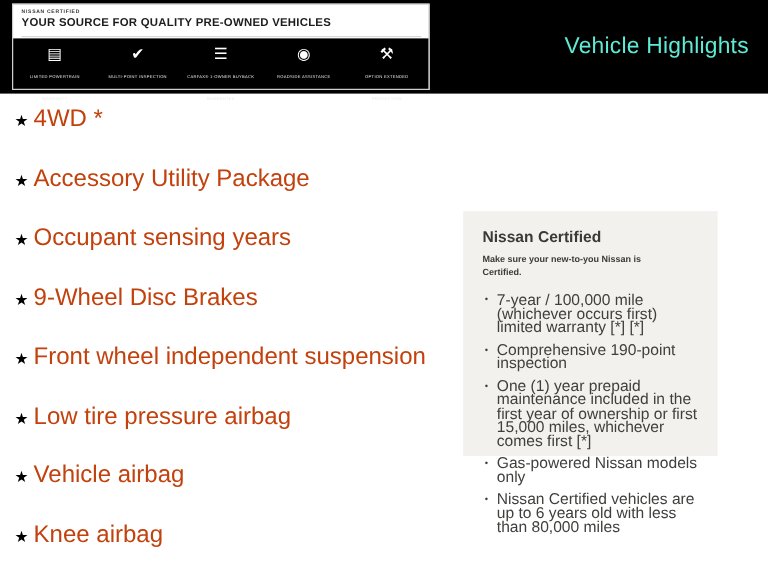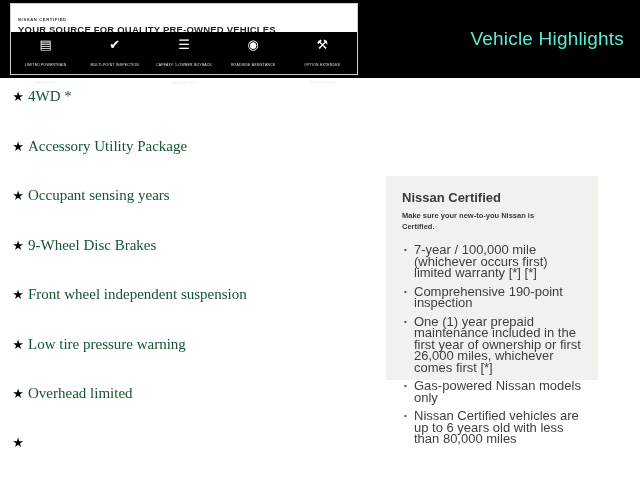--- a/index.html
+++ b/index.html
@@ -46,21 +46,21 @@
     position: absolute;
     left: 10px;
     top: 3px;
     width: 348px;
     height: 72px;
     background: #ffffff;
     border: 1px solid #cfcfcf;
     box-sizing: border-box;
   }
   .cert-card-top {
-    padding: 13px 6px 0 7px;
+    padding: 3px 6px 0 7px;
   }
   .cert-brand {
     font-size: 4.2px;
     letter-spacing: 0.6px;
     color: #333333;
     font-weight: bold;
     line-height: 6px;
   }
   .cert-tagline {
     font-size: 9.5px;
@@ -124,23 +124,23 @@
     height: 49.5px;
   }
   .feature-star {
     width: 20px;
     font-size: 13px;
     color: #000000;
     text-align: center;
     flex: 0 0 20px;
   }
   .feature-text {
-    font-size: 15px;
-    color: #14532d;
-    font-family: Liberation Serif, serif;
+    font-size: 20px;
+    color: #c2410c;
+    font-family: Liberation Sans, sans-serif;
   }
 
   
   .info-box {
     position: absolute;
     left: 386px;
     top: 176px;
     width: 212px;
     height: 204px;
     background: #f2f1ee;
@@ -238,36 +238,37 @@
     <li class="feature-item">
       <span class="feature-star">★</span>
       <span class="feature-text">9-Wheel Disc Brakes</span>
     </li>
     <li class="feature-item">
       <span class="feature-star">★</span>
       <span class="feature-text">Front wheel independent suspension</span>
     </li>
     <li class="feature-item">
       <span class="feature-star">★</span>
-      <span class="feature-text">Low tire pressure warning</span>
-    </li>
-    <li class="feature-item">
-      <span class="feature-star">★</span>
-      <span class="feature-text">Overhead limited</span>
-    </li>
-    <li class="feature-item">
-      <span class="feature-star">★</span>
+      <span class="feature-text">Low tire pressure airbag</span>
+    </li>
+    <li class="feature-item">
+      <span class="feature-star">★</span>
+      <span class="feature-text">Vehicle airbag</span>
+    </li>
+    <li class="feature-item">
+      <span class="feature-star">★</span>
+      <span class="feature-text">Knee airbag</span>
     </li>
   </ul>
 
   <div class="info-box">
     <div class="info-title">Nissan Certified</div>
     <div class="info-sub">Make sure your new-to-you Nissan is Certified.</div>
     <ul class="info-list">
       <li>7-year / 100,000 mile (whichever occurs first) limited warranty [*]  [*]</li>
       <li>Comprehensive 190-point inspection</li>
-      <li>One (1) year prepaid maintenance included in the first year of ownership or first 26,000 miles, whichever comes first [*]</li>
+      <li>One (1) year prepaid maintenance included in the first year of ownership or first 15,000 miles, whichever comes first [*]</li>
       <li>Gas-powered Nissan models only</li>
       <li>Nissan Certified vehicles are up to 6 years old with less than 80,000 miles</li>
     </ul>
   </div>
 
 </div>
 
 </body></html>

